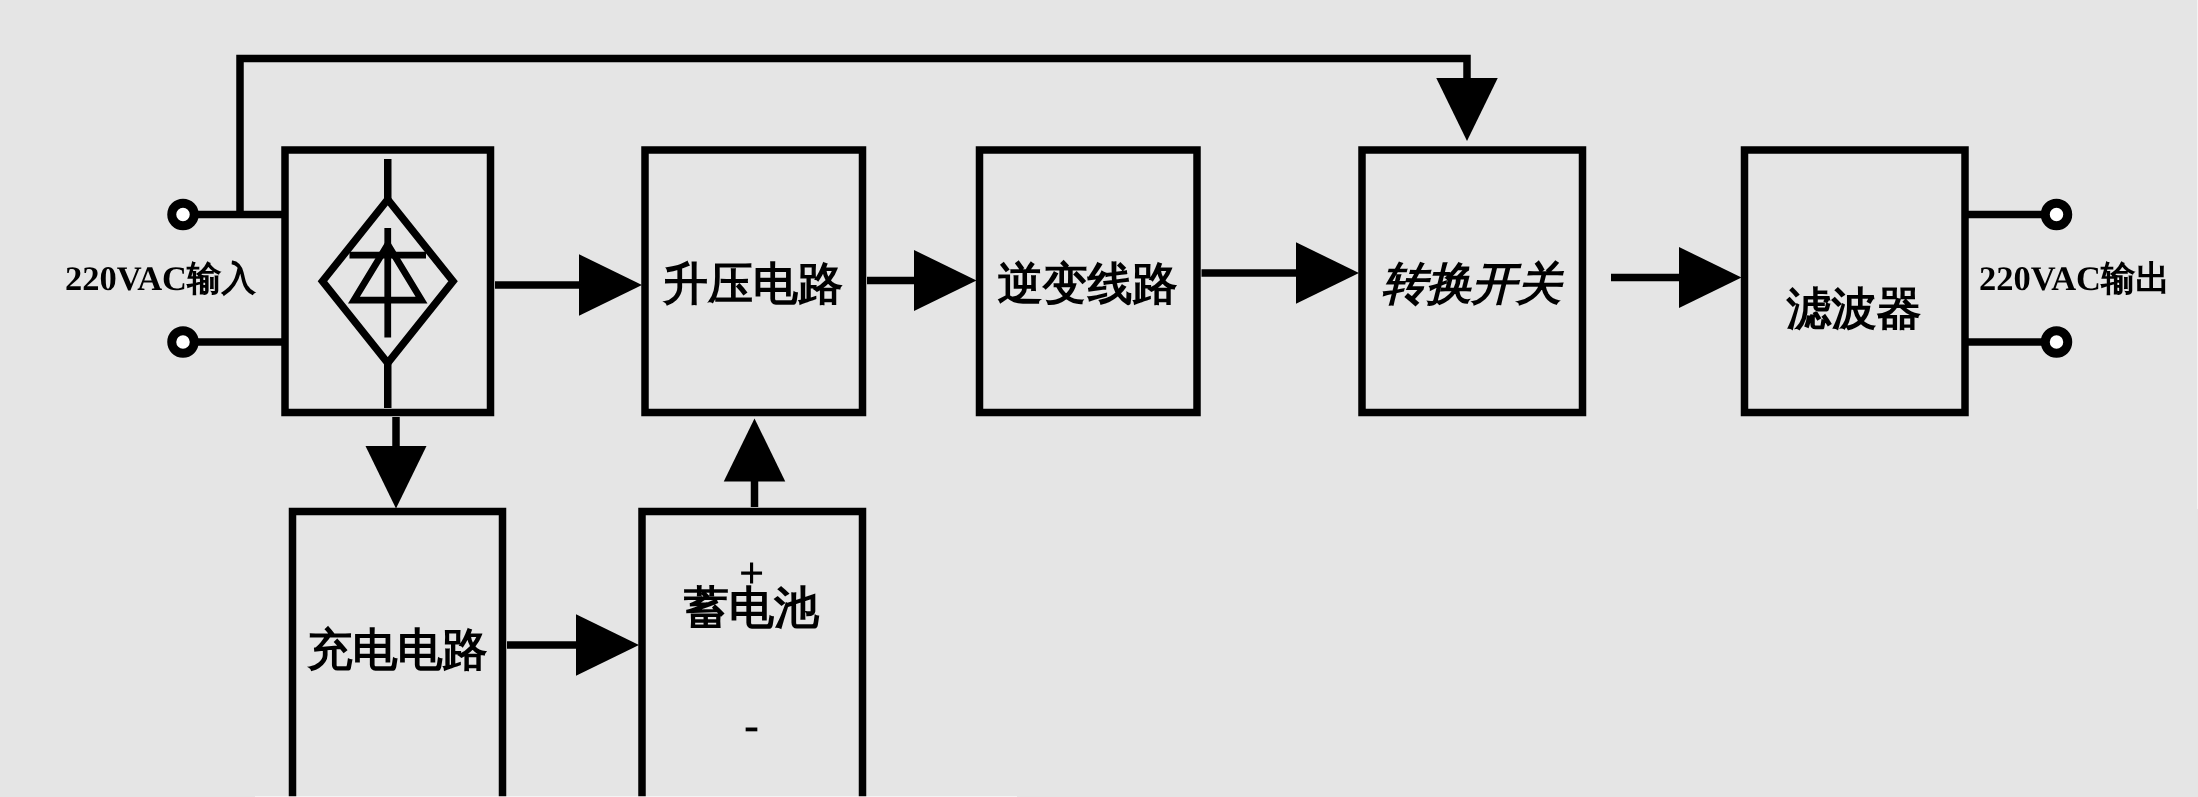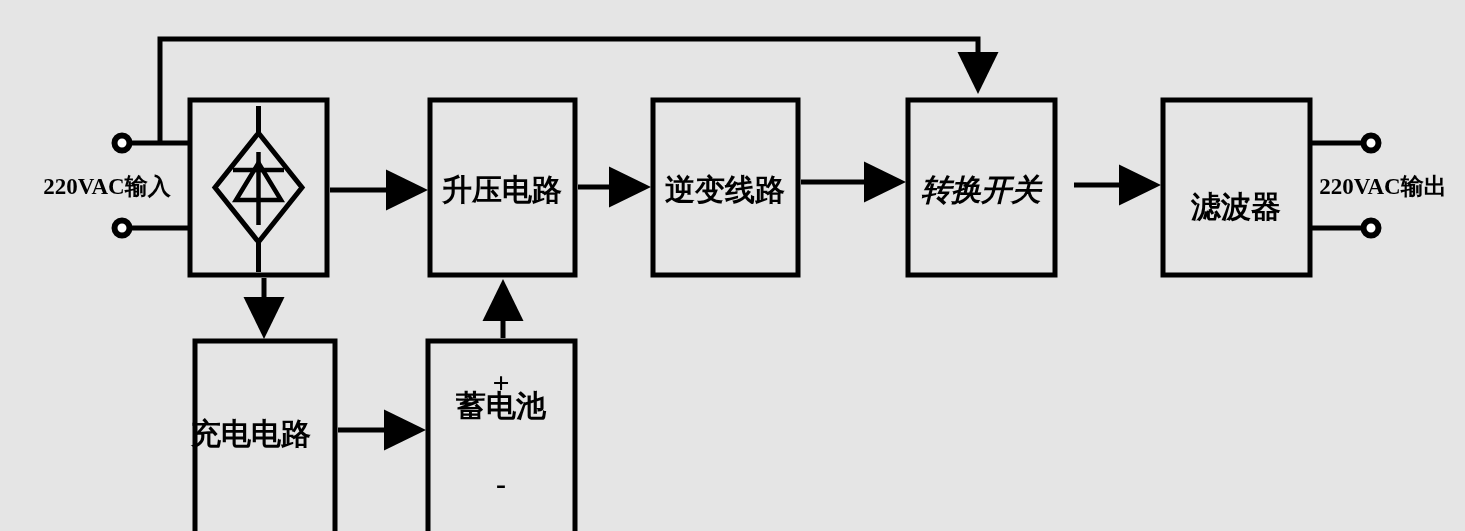--- a/index.html
+++ b/index.html
@@ -121,21 +121,21 @@
   <div class="io-label" style="left:1383px; top:186px;">220VAC输出</div>
 
   <div class="blk-label" style="left:502px; top:190px;">升压电路</div>
 
   <div class="blk-label" style="left:725px; top:190px;text-align:center;">逆变线路</div>
 
   <div class="blk-label" style="left:981px; top:190px;font-style:italic;">转换开关</div>
 
   <div class="blk-label" style="left:1236px; top:207px;">滤波器</div>
 
-  <div class="blk-label" style="left:251px; top:434px;">充电电路</div>
+  <div class="blk-label" style="left:265px; top:434px;">充电电路</div>
 
   <div class="blk-label" style="left:501px; top:406px;">蓄电池</div>
 
   <div class="pole" style="left:501px; top:383px;">+</div>
 
   <div class="pole" style="left:501px; top:484px;">-</div>
 
 </div>
 
 </body></html>

